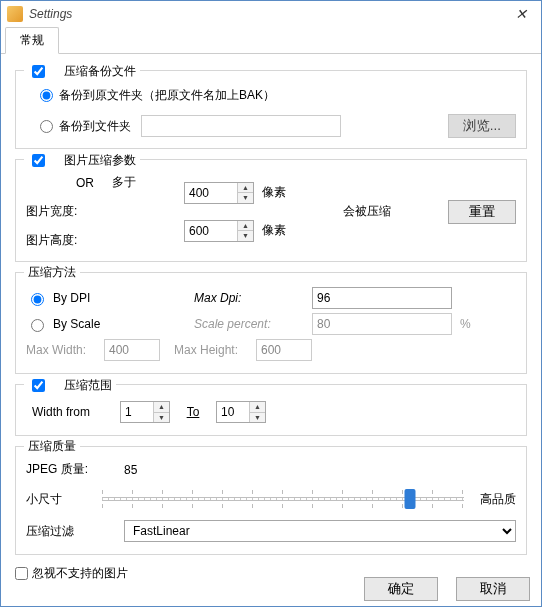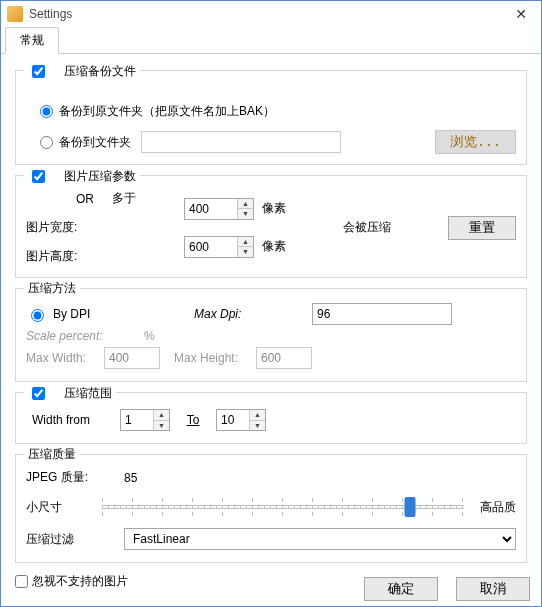--- a/index.html
+++ b/index.html
@@ -14,20 +14,21 @@
     overflow: hidden;
     border: 1px solid #5a8bc4;
   }
   
   .titlebar {
     height: 26px;
     display: flex;
     align-items: center;
     padding: 0 6px;
     background: #fff;
+    font-style: italic;
   }
   .titlebar .icon {
     width: 16px; height: 16px;
     margin-right: 6px;
     display: inline-block;
     background: linear-gradient(135deg,#f6c766,#e49a2b);
     border-radius: 2px;
   }
   .titlebar .title {
     flex: 1;
@@ -137,21 +138,21 @@
 
   .btn {
     min-width: 68px;
     height: 24px;
     border: 1px solid #a7a7a7;
     background: #e9e9e9;
     padding: 0 14px;
     display:inline-flex; align-items:center; justify-content:center;
     cursor:pointer;
   }
-  .btn:disabled { color:#a16207; background:#ddd; border-color:#c6c6c6; cursor:default;font-family:Liberation Mono, monospace; }
+  .btn:disabled { color:#404040; background:#ddd; border-color:#c6c6c6; cursor:default; }
 
   
   .slider-wrap {
     flex:1; position:relative; height:22px;
     display:flex; align-items:center;
     margin: 0 8px;
   }
   .slider-track {
     position:absolute; left:0; right:0; top:50%; height:4px;
     background: repeating-linear-gradient(to right,#c8c8c8 0 1px,transparent 1px 6px);
@@ -200,21 +201,21 @@
 </div>
 
 <div class="content">
 
   <div class="group with-chk">
     <div class="legend-chk">
       <input type="checkbox" checked="" style="">
       <span>压缩备份文件</span>
     </div>
 
-    <div class="radio-row" style="margin-top:22px;">
+    <div class="radio-row" style="margin-top:6px;">
       <input type="radio" name="bk" checked="" style="">
       <span>备份到原文件夹（把原文件名加上BAK）</span>
     </div>
     <div class="radio-row" style="margin-bottom:2px;">
       <input type="radio" name="bk" style="">
       <span>备份到文件夹</span>
       <input type="text" style="width: 200px; margin-left: 4px;" disabled="" value="">
       <span class="spacer"></span>
       <button class="btn" disabled="">
         <span>浏览...</span>
@@ -281,21 +282,26 @@
     <div class="row">
       <div style="width:160px;display:flex;align-items:center;gap:6px;">
         <input type="radio" name="m" checked="" style="">
         <span>By DPI</span>
       </div>
       <span class="col-label-2">Max Dpi:</span>
       <input type="text" style="width: 140px;" value="96">
     </div>
 
     <div class="row">
+      <div style="width:160px;display:flex;align-items:center;gap:6px;">
+        <input type="radio" name="m" style="">
+        <span>By Scale</span>
+      </div>
       <label class="disabled col-label-2">Scale percent:</label>
+      <input type="text" style="width: 140px;" disabled="" value="80">
       <label class="disabled">%</label>
     </div>
 
     <div class="row">
       <label class="disabled" style="width:70px">Max Width:</label>
       <input type="text" style="width: 56px;" disabled="" value="400">
       <label class="disabled" style="width:74px;margin-left:6px">Max Height:</label>
       <input type="text" style="width: 56px;" disabled="" value="600">
     </div>
   </div>

